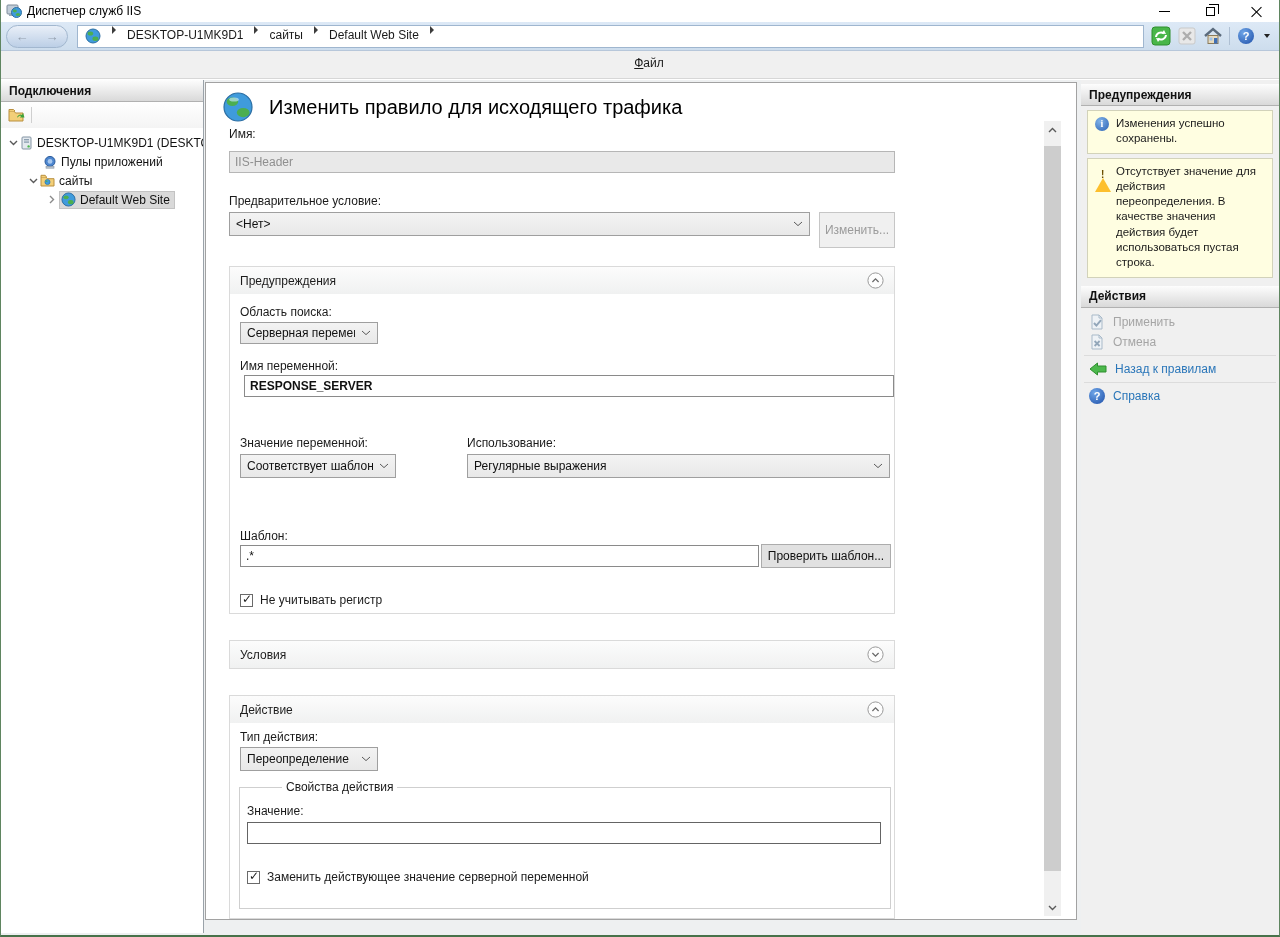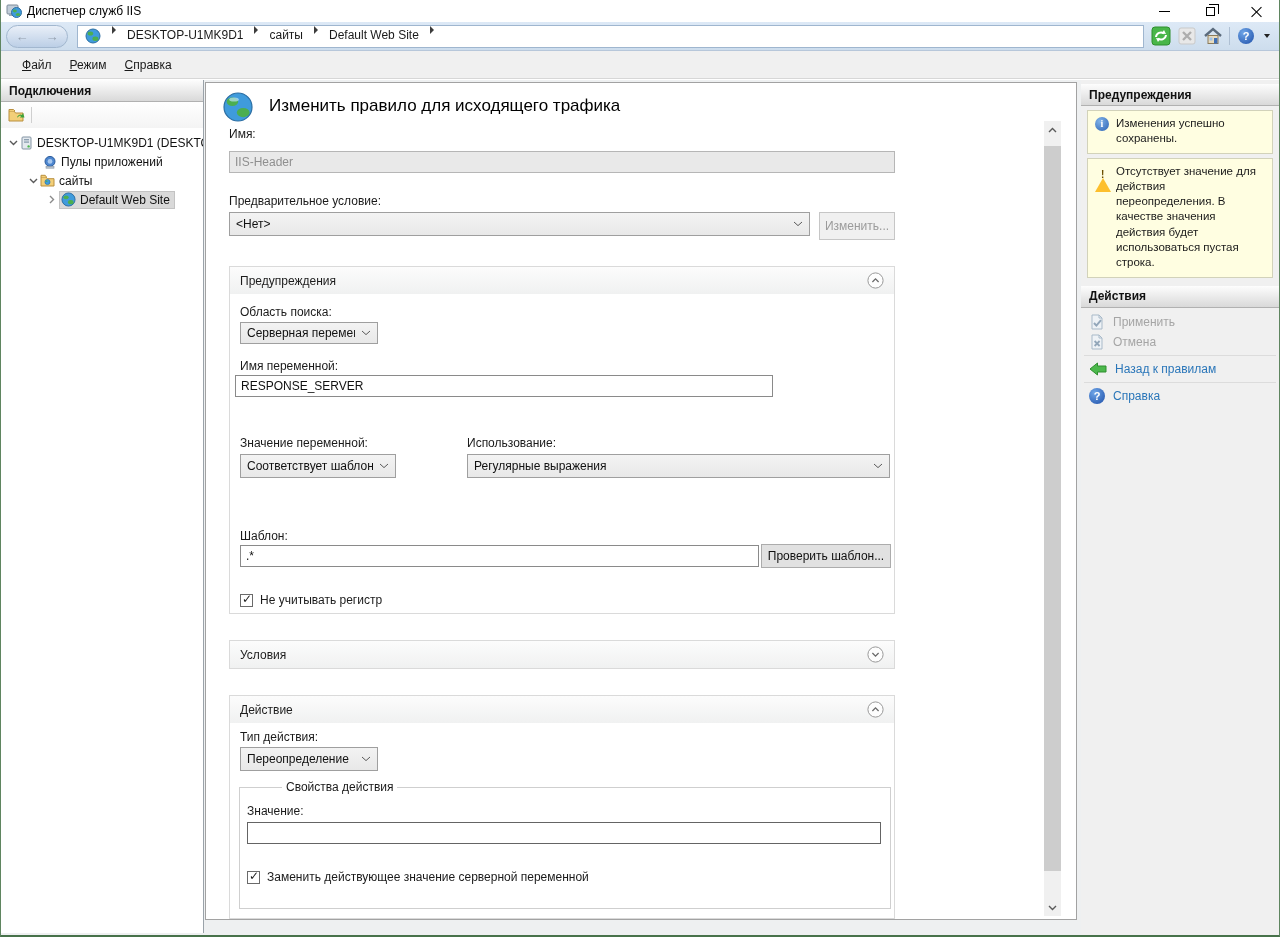--- a/index.html
+++ b/index.html
@@ -28,21 +28,21 @@
   .addr-box { flex:1; height:23px; margin:0 7px 0 9px; background:#fff; border:1px solid #9fb6cf;
               display:flex; padding:0 5px; font-size:12px; color:#1a1a1a; }
   .crumb { padding:2px 2px; white-space:nowrap; }
   .crumb-sep { width:0; height:0; border-left:4px solid #3c3c3c; border-top:4px solid transparent; border-bottom:4px solid transparent; margin:0 9px; }
   .addr-icons { display:flex; align-items:center; gap:6px; padding-right:4px; }
   .tool-ic { width:20px; height:20px; display:flex; align-items:center; justify-content:center; }
   .v-div { width:1px; height:18px; background:#aebfd3; }
   .caret-down { width:0; height:0; border-top:4px solid #222; border-left:3.5px solid transparent; border-right:3.5px solid transparent; margin-left:2px; }
 
   
-  .menubar { height:28px; background:#f0f0f0; border-bottom:1px solid #d7d7d7; display:flex; align-items:center; padding-left:12px; }
+  .menubar { height:28px; background:#f0f0f0; border-bottom:1px solid #d7d7d7; display:flex; align-items:center; padding-left:18px;flex-direction:column; }
   .menu-item { font-size:12px; color:#1a1a1a; padding:5px 9px; }
   .accel { text-decoration:underline; }
 
   
   .bodyarea { position:absolute; top:80px; left:0; right:0; bottom:0; background:#eef0f1; }
 
   
   .sidebar { position:absolute; left:0; top:0; bottom:2px; width:203px; background:#fff; border-right:1px solid #9aa2a9; }
   .panel-header { height:22px; background:linear-gradient(#fdfdfd,#d9d9d9); border-bottom:1px solid #b1b1b1;
                   display:flex; align-items:center; padding:0 8px; font-size:12px; font-weight:bold; color:#111; }
@@ -52,21 +52,21 @@
   .tree { padding-top:5px; font-size:12px; color:#111; }
   .tree-row { height:19px; display:flex; align-items:center; white-space:nowrap; overflow:hidden; }
   .tw { width:14px; display:flex; justify-content:center; flex:0 0 auto; }
   .tree-ic { margin-right:4px; flex:0 0 auto; display:flex; }
   .sel-box { display:flex; align-items:center; background:#d9d9d9; border:1px solid #c3c3c3; padding:0 4px 0 1px; height:18px; }
 
   
   .main-card { position:absolute; left:204px; top:2px; width:872px; height:838px; background:#fff; border:1px solid #a2a2a2; }
   .abs { position:absolute; }
   .lbl { font-size:12px; color:#1a1a1a; white-space:nowrap; }
-  .card-title { font-size:17px; color:#000; white-space:nowrap; }
+  .card-title { font-size:20px; color:#000; white-space:nowrap; }
   .tinput { position:absolute; border:1px solid #8a8a8a; background:#fff; font-size:12px; padding:0 5px; font-family:inherit; color:#111; }
   .tinput:disabled { background:#e9e9e9; color:#8f8f8f; border-color:#b6b6b6; }
   .tinput.focused { border-color:#646464; }
   .combo { position:absolute; background:linear-gradient(#f3f3f3,#e8e8e8); border:1px solid #9f9f9f; display:flex; align-items:center; padding:0 6px; font-size:12px; color:#111; }
   .combo-chev { margin-left:auto; display:flex; padding-left:6px; }
   .btn { position:absolute; background:#e1e1e1; border:1px solid #acacac; font-size:12px; color:#111;
          display:flex; align-items:center; justify-content:center; }
   .btn.disabled { color:#9b9b9b; background:#f0f0f0; border-color:#c6c6c6; }
   .section { position:absolute; border:1px solid #dadada; background:#fff; }
   .sec-header { height:27px; background:linear-gradient(#fcfcfc,#f0f1f1); display:flex; align-items:center; padding:0 10px; font-size:12px; color:#1c1c1c; }
@@ -281,21 +281,21 @@
 
       <span class="abs lbl" style="left:23px; top:111px;">Предварительное условие:</span>
       <div class="combo" style="left:23px; top:129px; width:581px; height:24px;">
         <span>&lt;Нет&gt;</span>
         <span class="combo-chev">
             <svg width="10" height="6">
               <path d="M1 1l4 3.6L9 1" stroke="#5a5a5a" fill="none"></path>
             </svg>
           </span>
       </div>
-      <div class="btn disabled" style="left:613px; top:129px; width:76px; height:28px;">Изменить...</div>
+      <div class="btn disabled" style="left:613px; top:129px; width:76px; height:36px;">Изменить...</div>
 
       <div class="section" style="left:23px; top:183px; width:666px; height:348px;">
         <div class="sec-header">
           <span>Предупреждения</span>
           <span class="collapse-btn">
             <svg width="17" height="17" viewBox="0 0 17 17">
                 <circle cx="8.5" cy="8.5" r="7.6" fill="#fdfdfd" stroke="#9a9a9a"></circle>
                 <path d="M5.4 10l3.1-3.1L11.6 10" stroke="#6a6a6a" fill="none" stroke-width="1.3"></path>
               </svg>
           </span>
@@ -303,21 +303,21 @@
         <span class="abs lbl" style="left:10px; top:38px;">Область поиска:</span>
         <div class="combo" style="left:10px; top:55px; width:138px; height:22px;">
           <span style="overflow:hidden; white-space:nowrap;">Серверная переменн</span>
           <span class="combo-chev">
               <svg width="10" height="6">
                 <path d="M1 1l4 3.6L9 1" stroke="#5a5a5a" fill="none"></path>
               </svg>
             </span>
         </div>
         <span class="abs lbl" style="left:10px; top:92px;">Имя переменной:</span>
-        <input class="tinput" style="left: 5px; top: 108px; width: 538px; height: 22px;" value="RESPONSE_SERVER">
+        <input class="tinput" style="left: 14px; top: 108px; width: 650px; height: 22px; font-weight: bold;" value="RESPONSE_SERVER">
 
         <span class="abs lbl" style="left:10px; top:169px;">Значение переменной:</span>
         <div class="combo" style="left:10px; top:187px; width:156px; height:24px;">
           <span style="overflow:hidden; white-space:nowrap;">Соответствует шаблону</span>
           <span class="combo-chev">
               <svg width="10" height="6">
                 <path d="M1 1l4 3.6L9 1" stroke="#5a5a5a" fill="none"></path>
               </svg>
             </span>
         </div>

